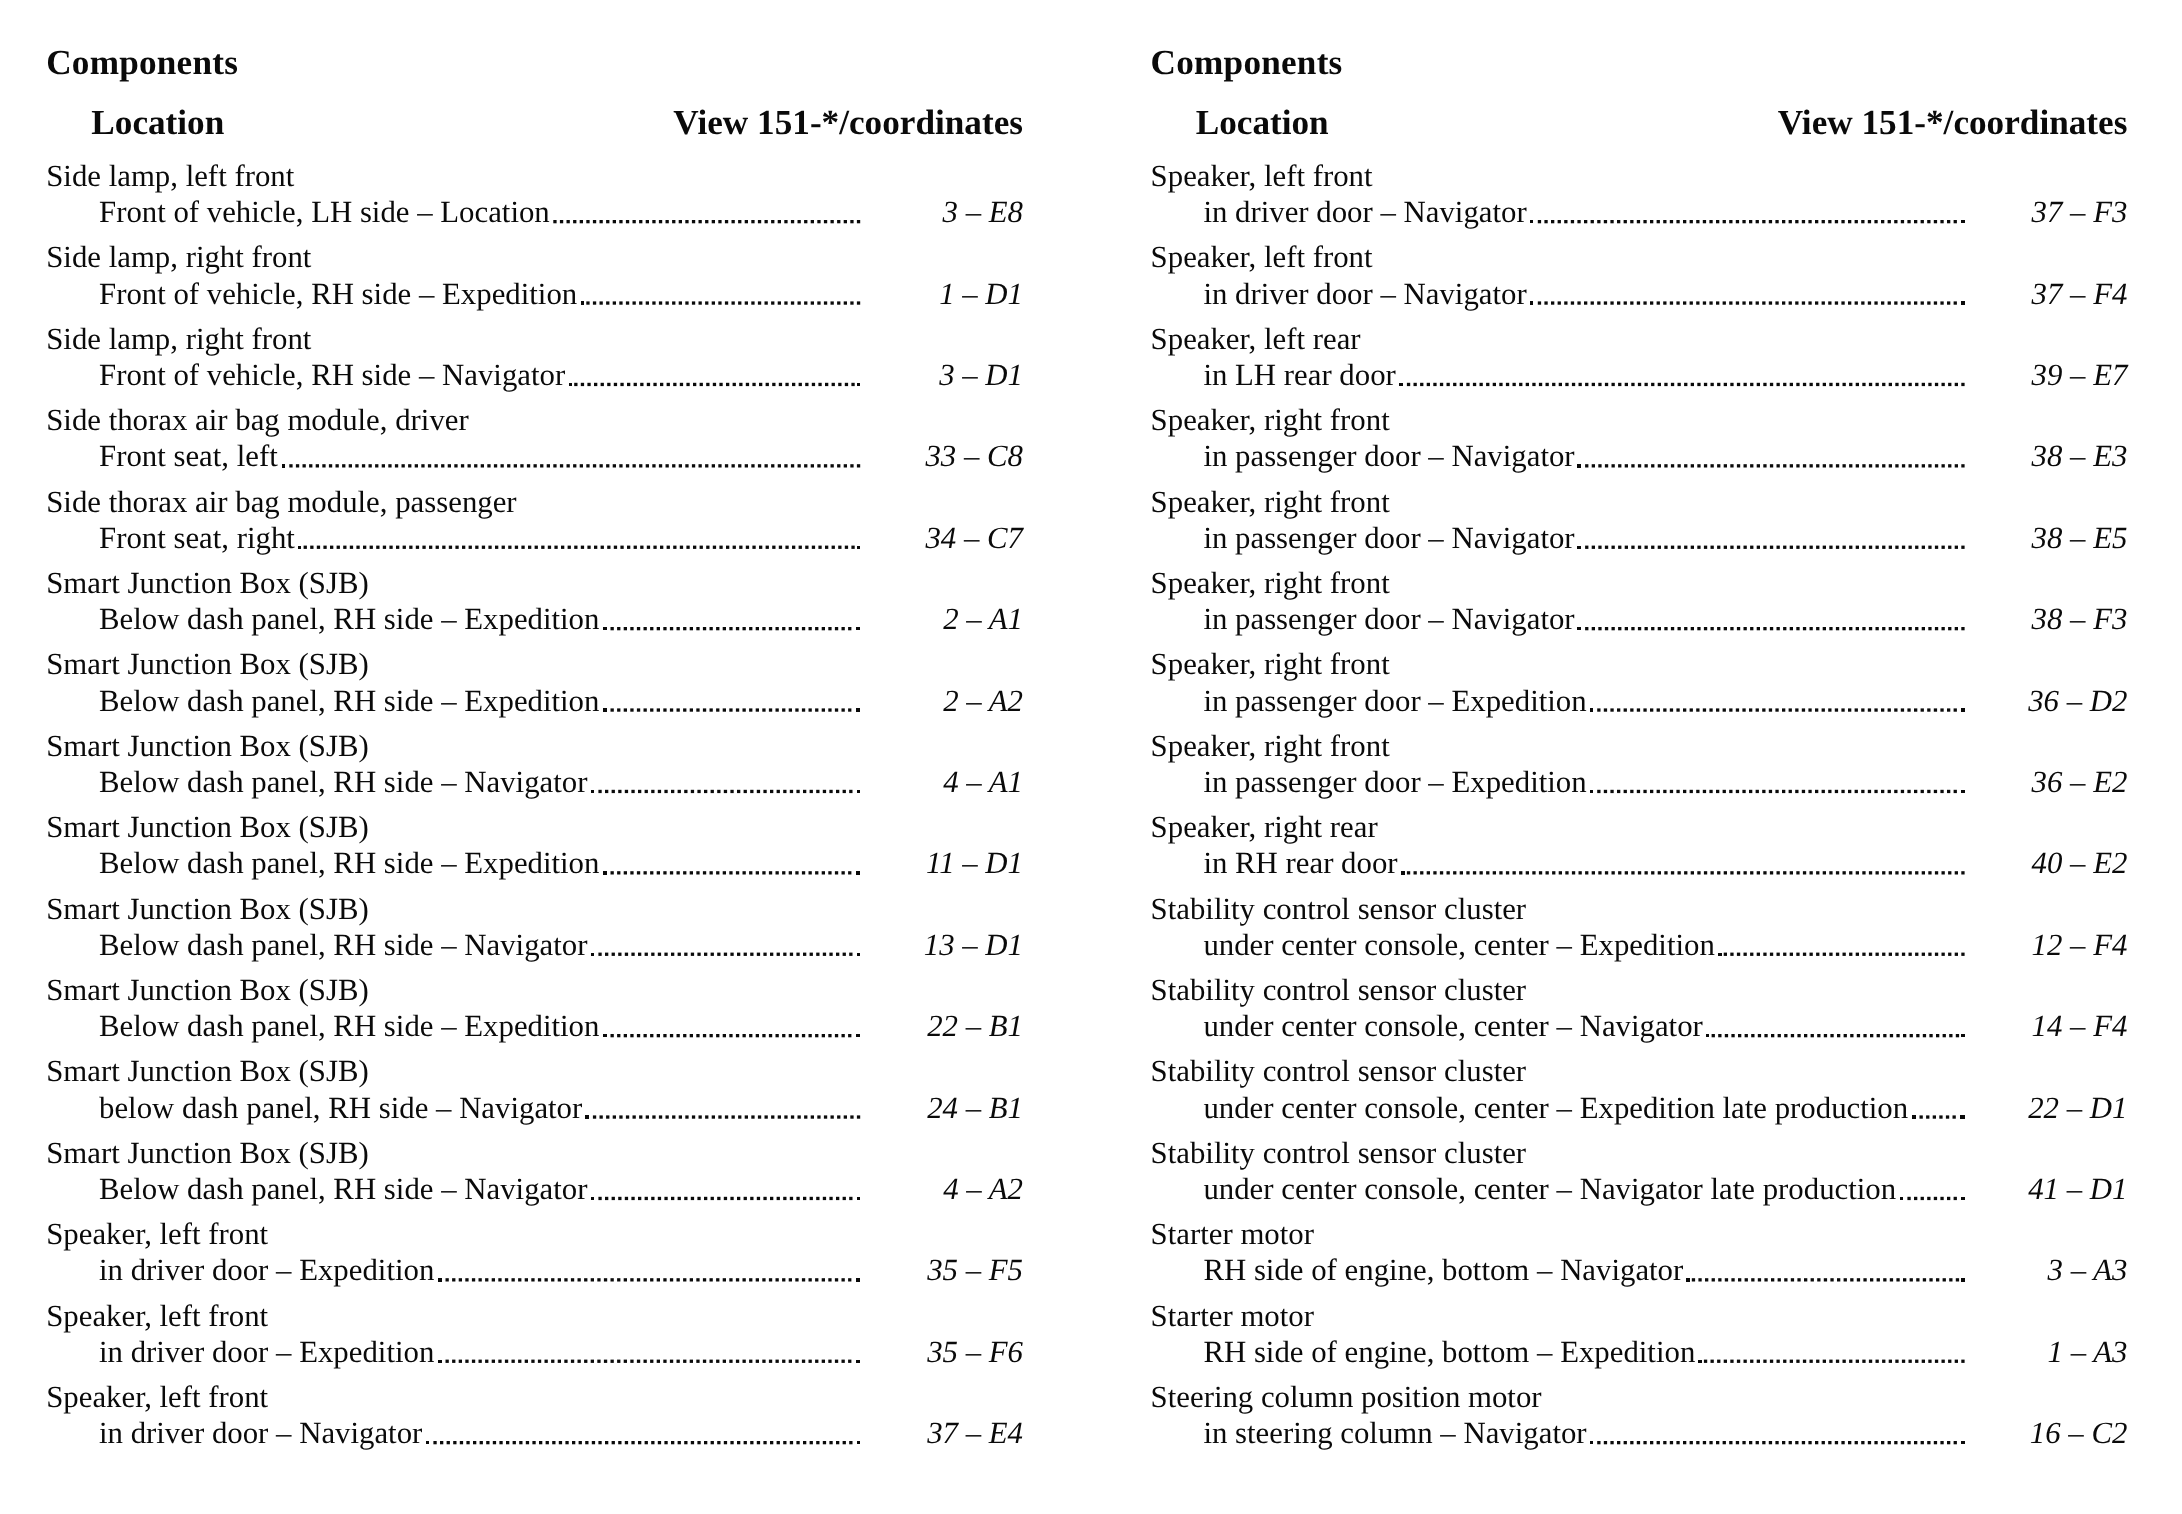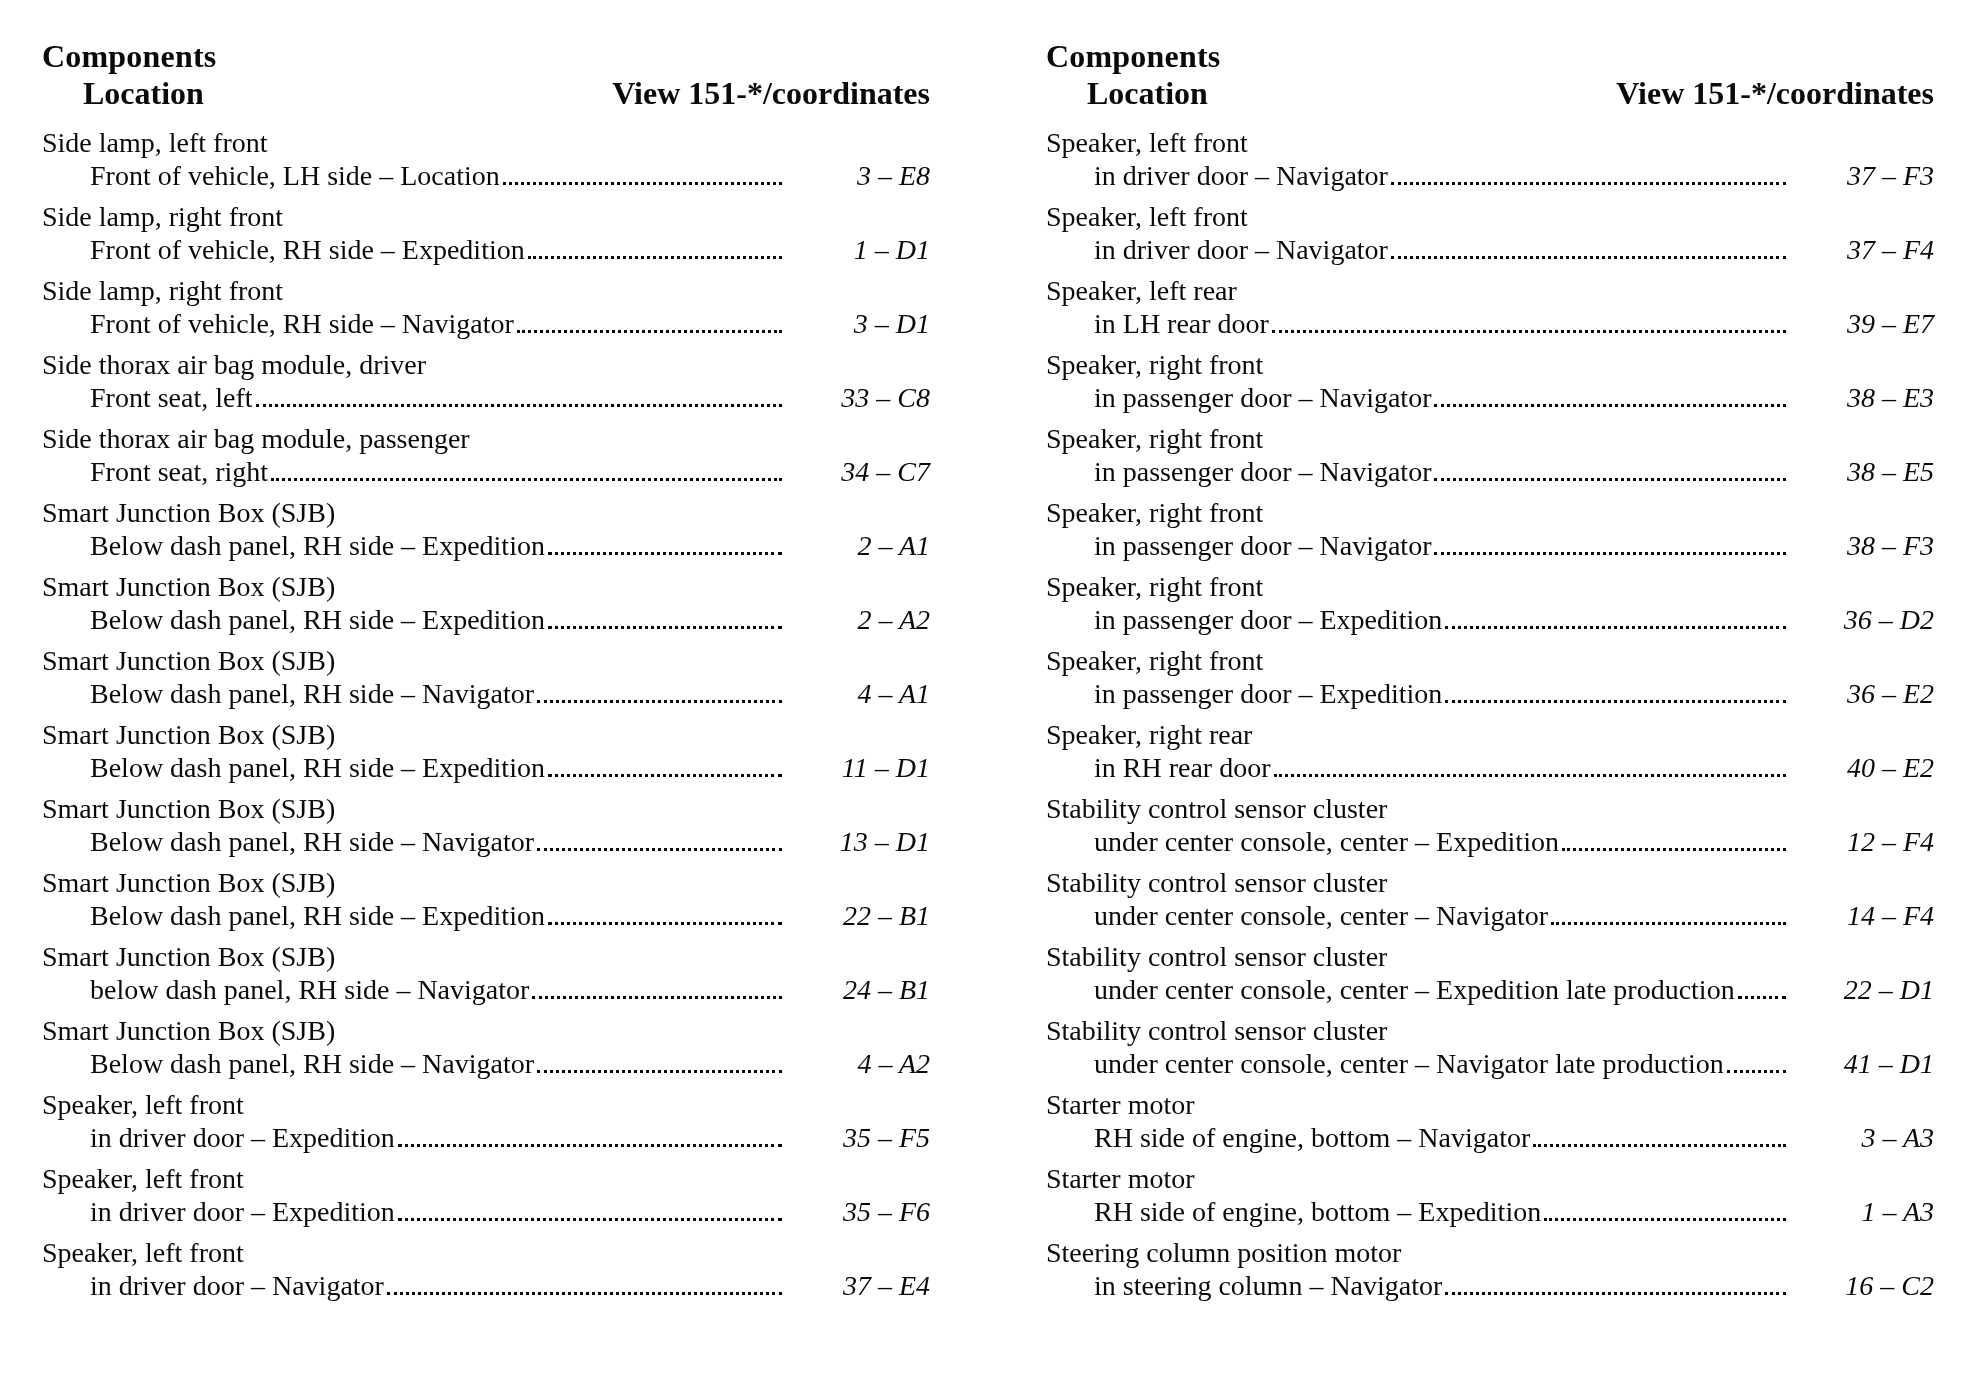--- a/index.html
+++ b/index.html
@@ -19,20 +19,21 @@
   }
   .col { width: 888px; flex: none; }
   .col-title {
     font-size: 32px;
     font-weight: bold;
     line-height: 37px;
     margin: 0;
     letter-spacing: 0.2px;
   }
   .subhead {
+    margin-top: 18px;
     display: flex;
     justify-content: space-between;
     align-items: baseline;
     padding-left: 41px;
   }
   .subhead .hdr {
     font-size: 32px;
     font-weight: bold;
     line-height: 37px;
     white-space: nowrap;

